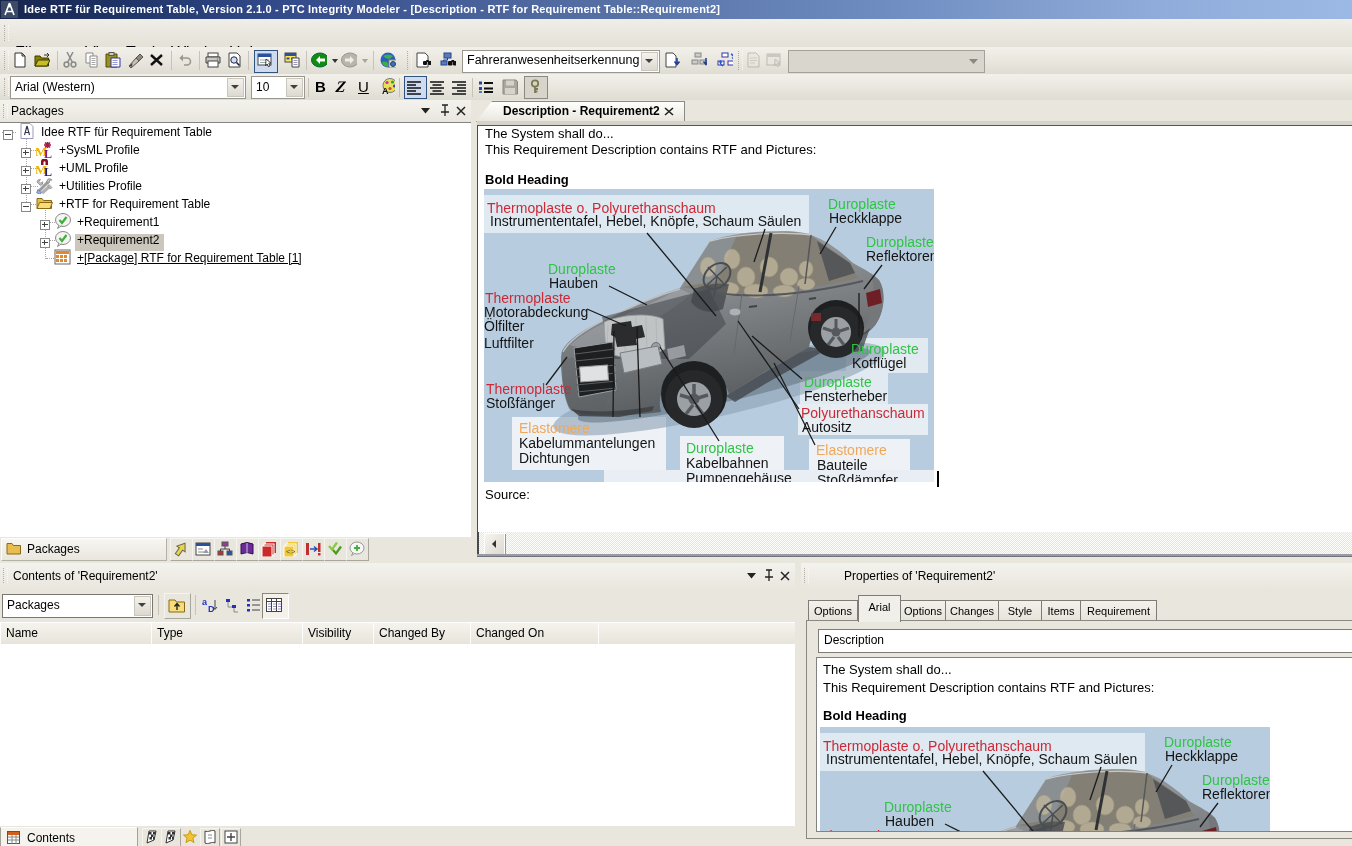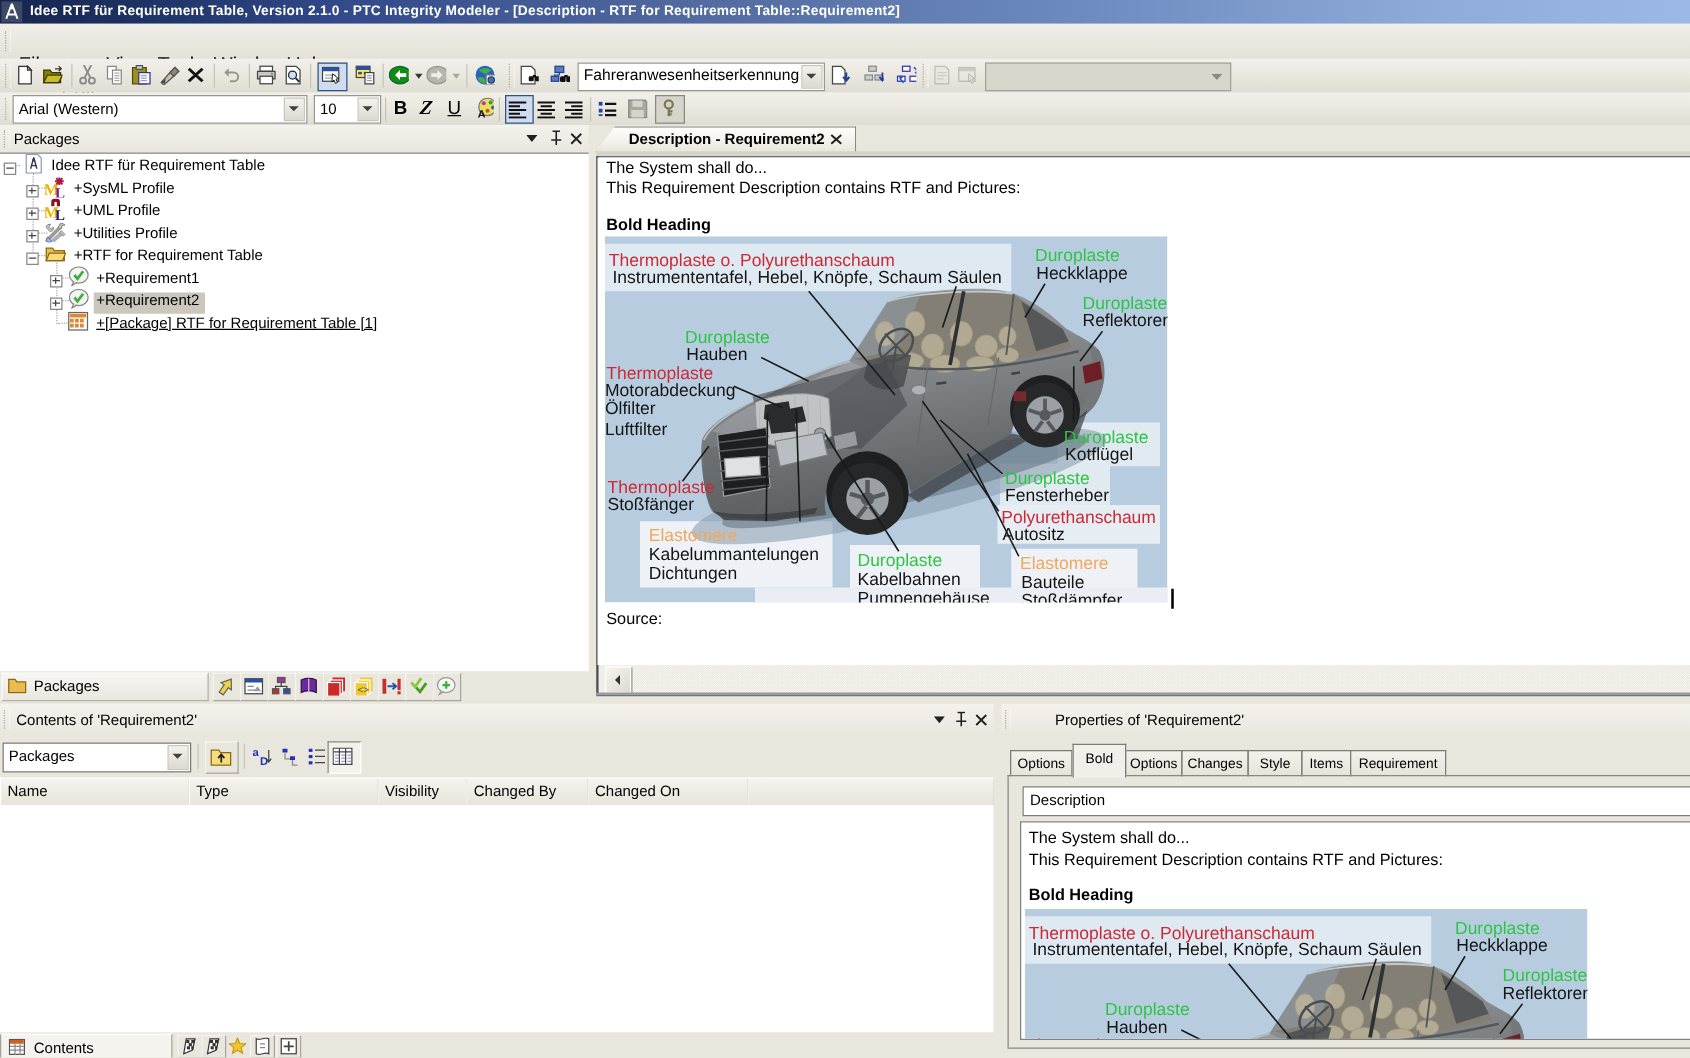--- a/index.html
+++ b/index.html
@@ -833,21 +833,21 @@
     </div>
 </div>
 
 <div class="abs" style="left:795px;top:562px;width:6px;height:284px;background:#e9e6de;"></div>
 <div class="phead abs" style="left:801px;top:563px;width:551px;height:26px;">
   <div class="grip" style="left:3px;top:5px;height:15px;"></div>
   <div class="pt" style="top:6px;left:12px;margin-left:31px;">Properties of 'Requirement2'</div>
 </div>
 <div class="abs" style="left:801px;top:589px;width:551px;height:257px;background:#e9e6de;"></div>
 <div class="ptab abs" style="left:808px;top:600px;width:48px;height:20px;"><span style="position:relative;top:4px;">Options</span></div>
-<div class="ptab abs" style="left:858px;top:595px;width:41px;height:26px;background:#f1efe9;z-index:2;"><span style="position:relative;top:5px;">Bold</span></div>
+<div class="ptab abs" style="left:858px;top:595px;width:41px;height:26px;background:#f1efe9;z-index:2;"><span style="position:relative;top:5px;">Arial</span></div>
 <div class="ptab abs" style="left:900px;top:600px;width:44px;height:20px;"><span style="position:relative;top:4px;">Options</span></div>
 <div class="ptab abs" style="left:945px;top:600px;width:52px;height:20px;"><span style="position:relative;top:4px;">Changes</span></div>
 <div class="ptab abs" style="left:998px;top:600px;width:42px;height:20px;"><span style="position:relative;top:4px;">Style</span></div>
 <div class="ptab abs" style="left:1041px;top:600px;width:38px;height:20px;"><span style="position:relative;top:4px;text-align:center;">Items</span></div>
 <div class="ptab abs" style="left:1080px;top:600px;width:75px;height:20px;"><span style="position:relative;top:4px;">Requirement</span></div>
 <div class="abs" style="left:806px;top:620px;width:546px;height:1px;background:#8a8880;"></div>
 <div class="abs" style="left:859px;top:620px;width:39px;height:1px;background:#f1efe9;"></div>
 <div class="abs" style="left:806px;top:620px;width:1px;height:218px;background:#8a8880;"></div>
 <div class="abs" style="left:806px;top:838px;width:546px;height:1px;background:#8a8880;"></div>
 <div class="combo" style="left:818px;top:629px;width:534px;height:22px;border-color:#7f7d77;">

